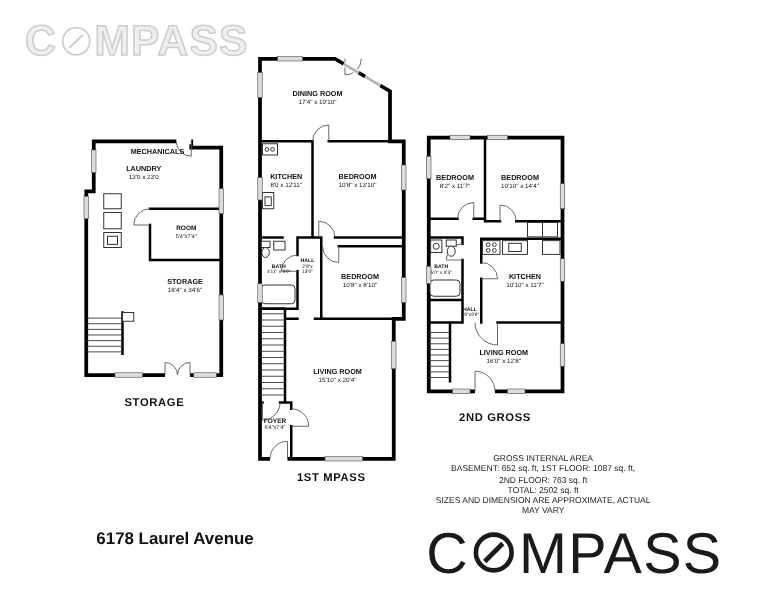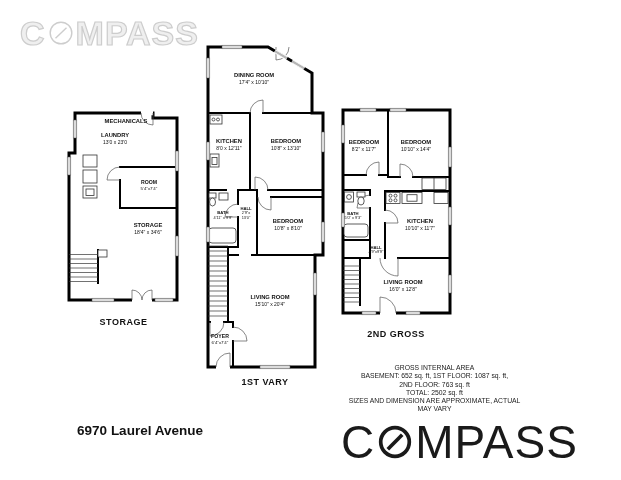--- a/index.html
+++ b/index.html
@@ -165,21 +165,21 @@
     <text class="s" x="48" y="167.5">HALL</text>
     <text class="t" x="48" y="172">2'9"x</text>
     <text class="t" x="48" y="176.5">13'0"</text>
     <text class="r" x="90" y="181">BEDROOM</text>
     <text class="d" x="90" y="187.5">10'8" x 8'10"</text>
     <text class="r" x="72" y="257">LIVING ROOM</text>
     <text class="d" x="72" y="263.5">15'10" x 20'4"</text>
     <text class="m" x="22" y="296">FOYER</text>
     <text class="d2" x="22" y="301.5">6'4"x7'4"</text>
   </svg>
-  <div class="plan-label" style="left:198px;top:377px;width:134px;">1ST VARY</div>
+  <div class="plan-label" style="left:198px;top:377px;width:134px;">1ST MPASS</div>
 
   <svg class="plan" style="left:338px;top:95px;" width="135" height="230" viewBox="0 0 135 230">
     <g>
       <path class="wall-outer" d="M5,15 H112 V218 H5 Z"></path>
       <path class="erase" d="M42,218 H58"></path>
       <path class="wall-in" d="M50,15 V80
                               M5,80 H28 M41,80 H50
                               M50,82 H62 M75,82 H112
                               M47,96 H112
                               M47,96 V115 M47,128 V163
@@ -245,21 +245,21 @@
   <div class="plan-label" style="left:338px;top:329px;width:116px;">2ND GROSS</div>
 
   <div class="area">
     <div>GROSS INTERNAL AREA</div>
     <div>BASEMENT: 652 sq. ft, 1ST FLOOR: 1087 sq. ft,</div>
     <div>2ND FLOOR: 763 sq. ft</div>
     <div>TOTAL: 2502 sq. ft</div>
     <div>SIZES AND DIMENSION ARE APPROXIMATE, ACTUAL MAY  VARY</div>
   </div>
 
-  <div class="address">6970 Laurel Avenue</div>
+  <div class="address">6178 Laurel Avenue</div>
 
   <div class="brand">
     <span>C</span>
     <svg width="36" height="34" viewBox="0 0 36 34">
       <circle cx="18" cy="17" r="14.3" fill="none" stroke="#1a1a1a" stroke-width="3.7"></circle>
       <line x1="10.8" y1="24.2" x2="25.2" y2="9.8" stroke="#1a1a1a" stroke-width="3.7"></line>
     </svg>
     <span>MPASS</span>
   </div>
 

